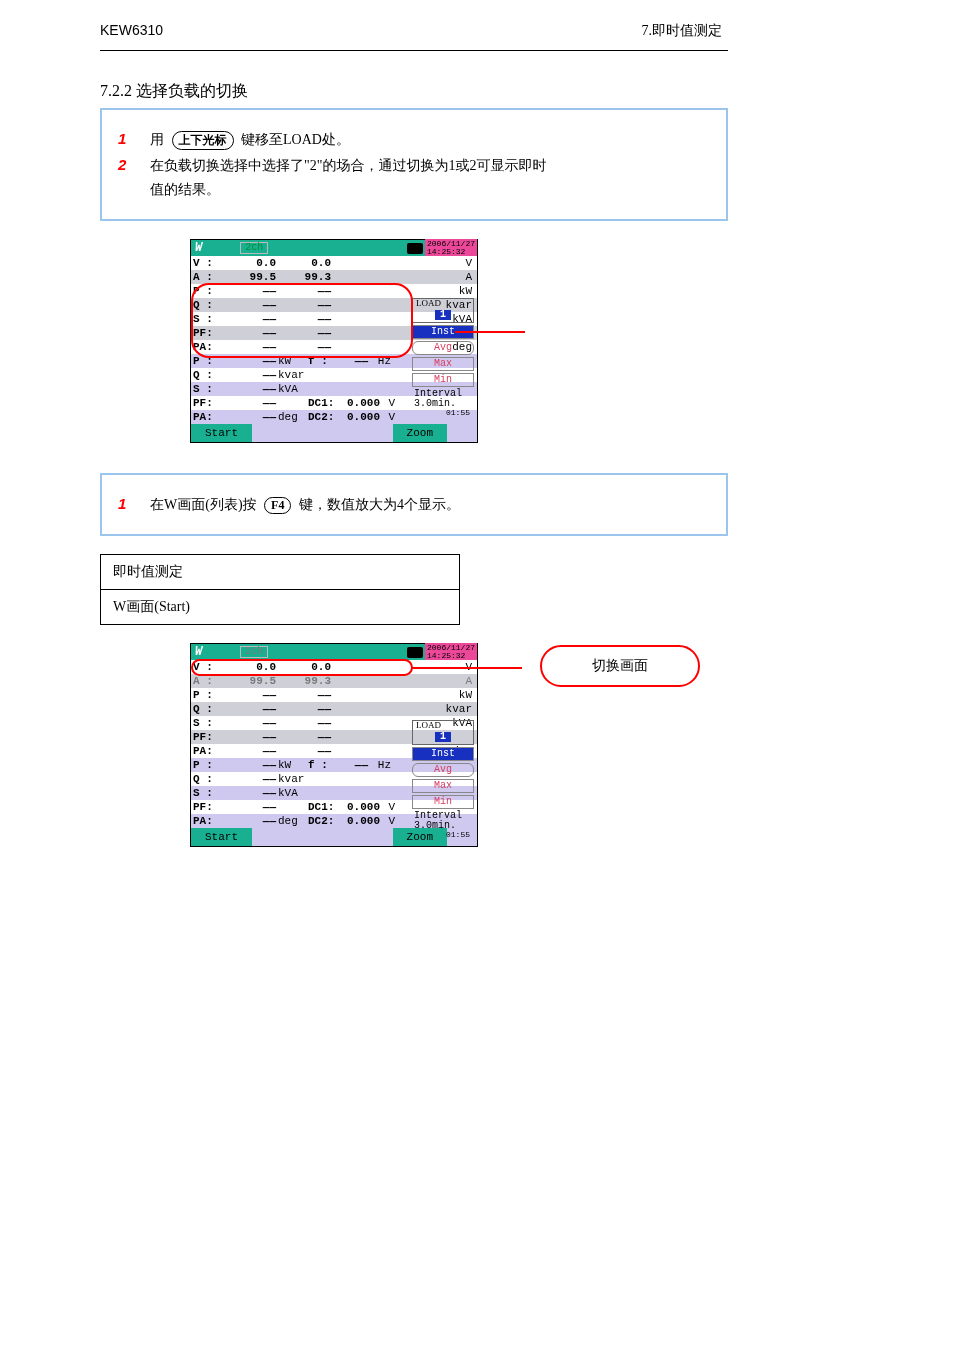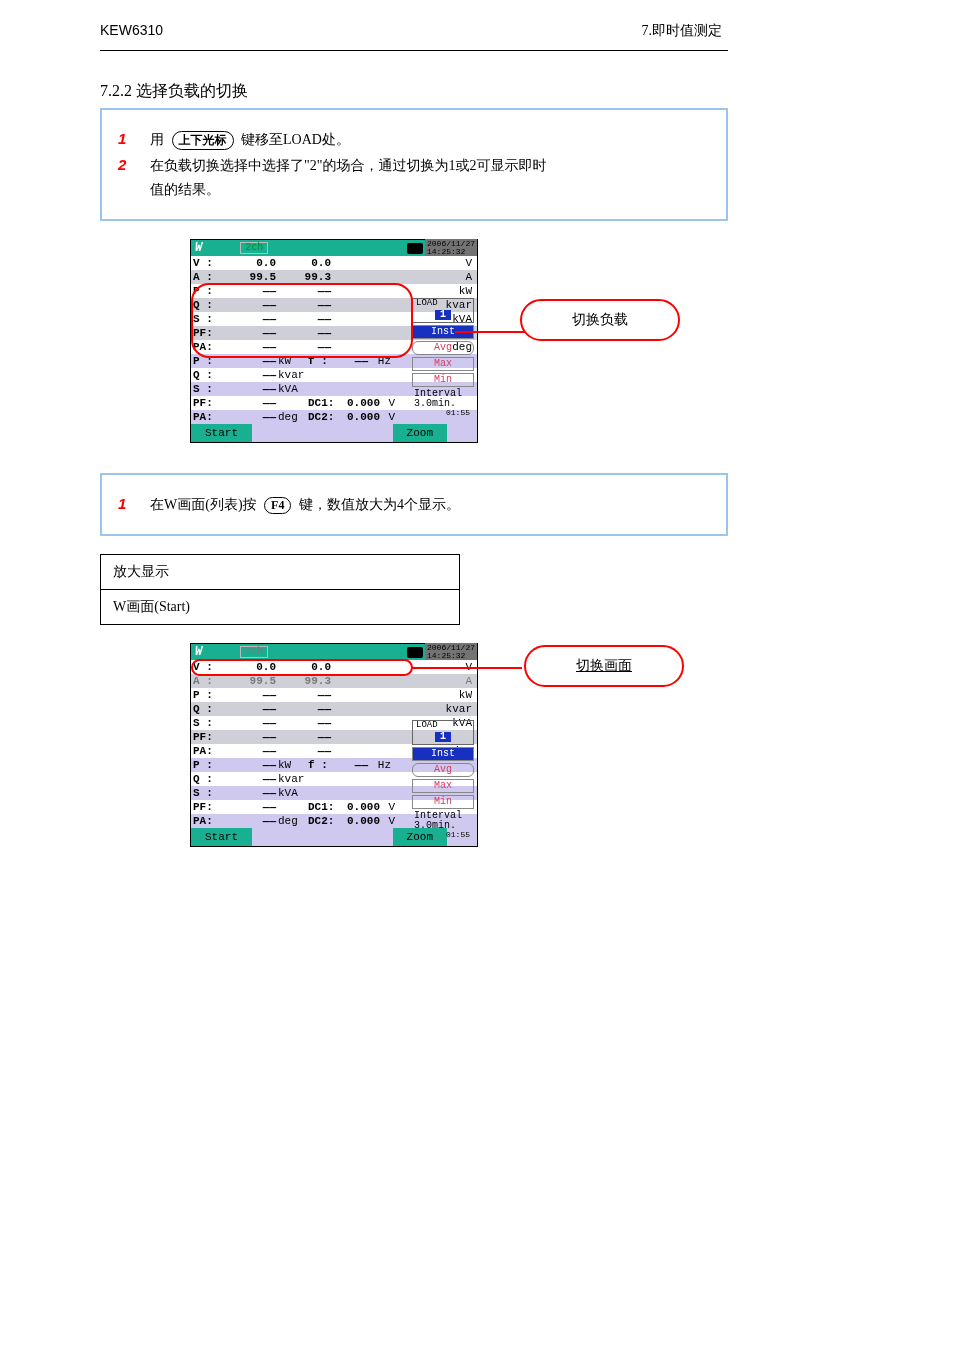--- a/index.html
+++ b/index.html
@@ -19,36 +19,36 @@
   .callout-bubble { position:absolute; border:2px solid #ff0000; border-radius:28px; padding:10px 18px; font-family:"MS Mincho","SimSun",serif; font-size:14px; background:#fff; text-align:center; min-width:160px; }
 
   
   .topbar { display:flex; align-items:center; background:#18b090; height:16px; }
   .w-logo { font-style:italic; font-weight:bold; color:#fff; padding:0 4px; font-size:12px; }
   .chbox { display:inline-block; border:1px solid #bbb; padding:0 4px; margin-left:3px; font-size:10px; }
   .ch1 { color:#ff0000;margin-top:36px; }
   .ch2 { color:#009030; }
   .topbar-spacer { flex:1; }
   .card-icon { width:16px; height:11px; background:#000; border-radius:2px; margin-right:2px; }
-  .datetime { font-size:8px; line-height:1; color:#000; background:#737373; padding:1px 2px; }
+  .datetime { font-size:8px; line-height:1; color:#000; background:#ec4899; padding:1px 2px; }
 
   .row { display:flex; align-items:center; height:14px; padding:0 2px; }
   .lab { width:30px; font-weight:bold; }
   .colval { width:55px; text-align:right; padding-right:2px; font-weight:bold; }
   .unit { width:38px; text-align:right; padding-right:3px; }
   .dash { letter-spacing:0; }
 
   .bg-white { background:#fff; }
   .bg-gray { background:#cfcfd8; }
   .bg-lav { background:#cfc8ef; }
 
   .right-col { position:absolute; right:3px; top:40px; width:62px; font-size:10px; text-align:center; }
   .right-col.alt { top:58px; }
   .load-frame { border:1px solid #666; margin:2px 0; }
-  .load-frame-title { font-size:9px; text-align:left; padding-left:3px; }
+  .load-frame-title { font-size:9px; text-align:left; padding-left:3px;font-family:Liberation Serif, serif; }
   .load-num { display:inline-block; background:#1830c0; color:#fff; padding:0 5px; margin:2px; font-weight:bold; }
   .side-btn { border:1px solid #888; margin:2px 0; padding:1px 0; font-size:10px; }
   .side-inst { background:#1830c0; color:#fff; }
   .side-avg { color:#d84060;border-radius:6px; }
   .side-max { color:#d84060; }
   .side-min { color:#d84060; }
   .interval-lab { font-size:10px; margin-top:2px; text-align:left; padding-left:2px; }
   .interval-val { font-size:10px; text-align:left; padding-left:2px; }
   .interval-t { font-size:8px; text-align:right; padding-right:4px; }
 
@@ -213,36 +213,35 @@
       </div>
       <div class="bottombar">
         <div class="bot-btn">Start</div>
         <div class="bot-spacer"></div>
         <div class="bot-btn">Zoom</div>
         <div style="width:30px"></div>
       </div>
     </div>
 
     <div class="red-link-1" style="left:265px; top:92px; width:70px;"></div>
-    <div class="callout-bubble cjk" style="left:330px; top:60px;">切换负载</div>
   </div>
 
   <div class="bluebox">
     <div class="bluebox-line">
       <span class="step-num">1</span>
       <span class="step-text cjk">
         <span>在W画面(列表)按</span>
         <span class="boxed-key">F4</span>
         <span>键，数值放大为4个显示。</span>
       </span>
     </div>
   </div>
 
   <div class="opbox" style="width:360px;">
-    <div class="hdr">放大显示</div>
+    <div class="hdr">即时值测定</div>
     <div class="body">W画面(Start)</div>
   </div>
 
   <div class="screenshot-wrap">
     <div class="shot">
       <div class="topbar">
         <span class="w-logo">W</span>
         <span class="chbox ch1 grey-text">1ch</span>
         <span class="chbox ch2 grey-text">2ch</span>
         <span class="topbar-spacer"></span>
@@ -355,16 +354,16 @@
       </div>
       <div class="bottombar">
         <div class="bot-btn">Start</div>
         <div class="bot-spacer"></div>
         <div class="bot-btn">Zoom</div>
         <div style="width:30px"></div>
       </div>
     </div>
 
     <div class="red-link-1" style="left:222px; top:24px; width:110px;"></div>
-    <div class="callout-bubble cjk" style="left:334px; top:2px;text-decoration:underline;">切换画面</div>
+    <div class="callout-bubble cjk" style="left:350px; top:2px;">切换画面</div>
   </div>
 
 </div>
 
 </body></html>

